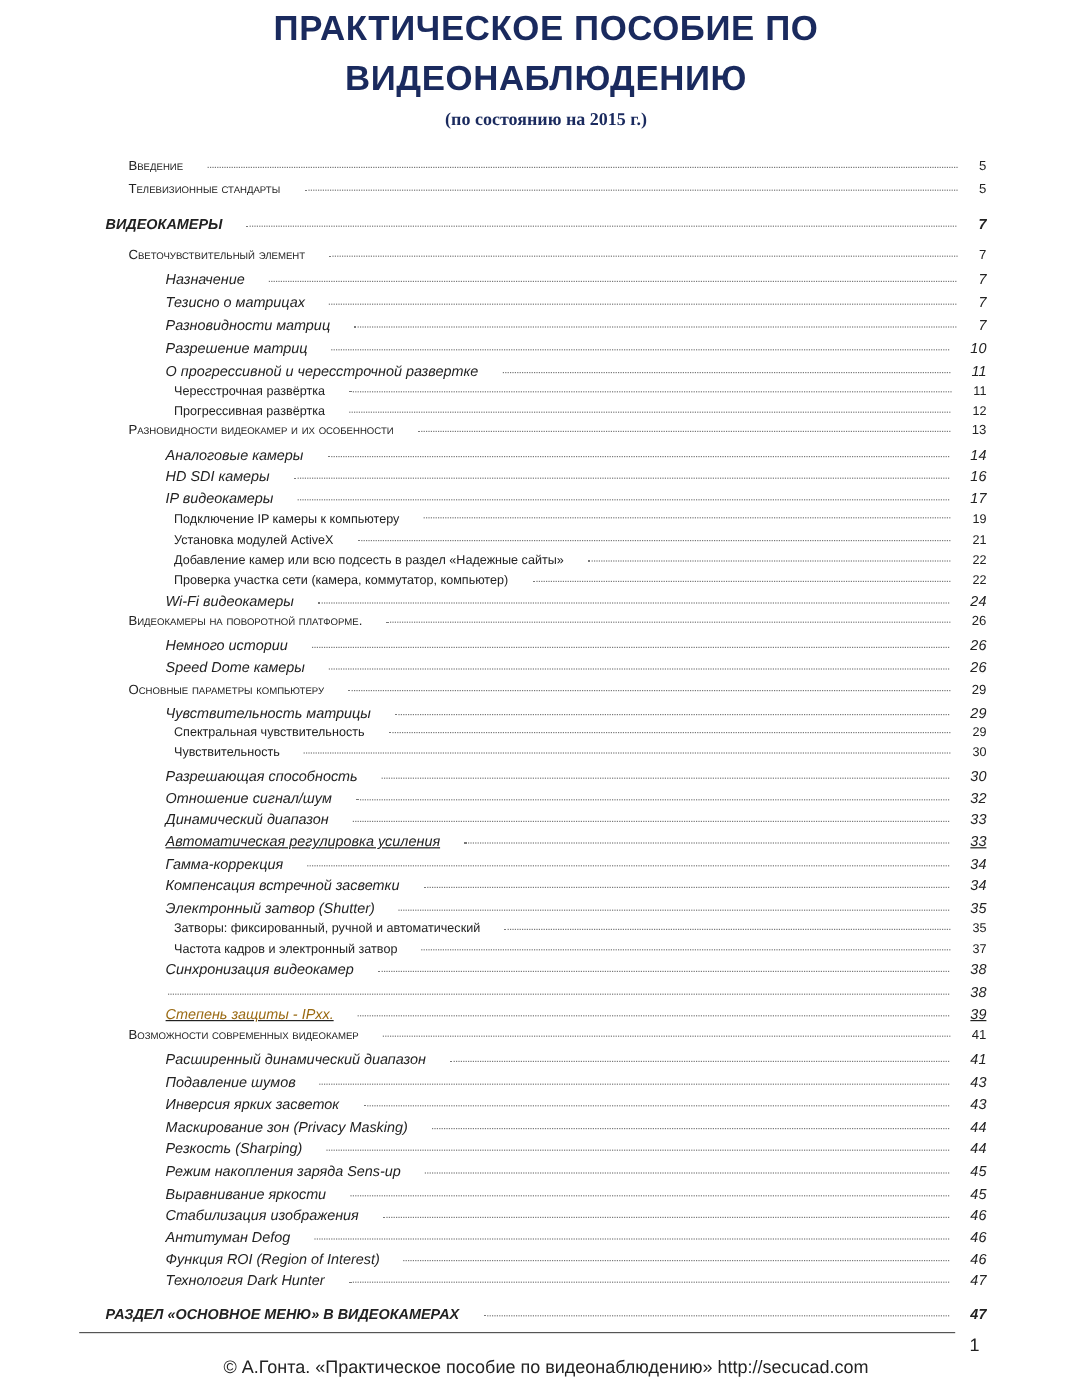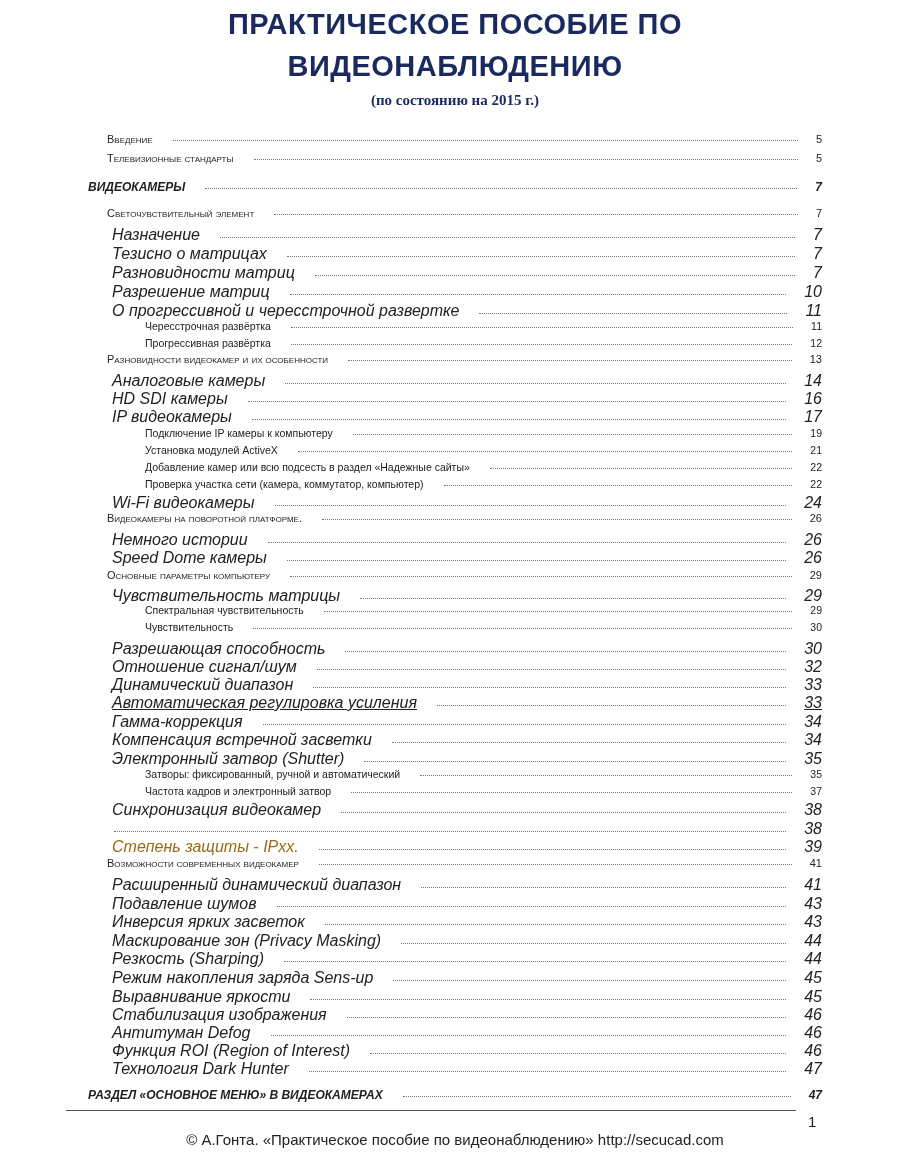--- a/index.html
+++ b/index.html
@@ -9,21 +9,21 @@
   .title.l2 { top: 50px; }
   .subtitle { position: absolute; top: 92px; left: 0; width: 910px; text-align: center; font-family: "Liberation Serif", serif; font-weight: bold; color: #1a2a5e; font-size: 15px; }
   .toc { position: absolute; left: 0; top: 0; width: 910px; }
   .row { position: absolute; display: flex; align-items: baseline; right: 88px; white-space: nowrap; gap: 16px; }
   .row .lbl { flex: 0 0 auto; padding-right: 2px; }
   .row .dots { flex: 1 1 auto; overflow: hidden; border-bottom: 1px dotted #777; margin: 0 2px; height: 1px; position: relative; top: -2px; }
   .row .pg { flex: 0 0 auto; text-align: right; }
   .lv0 { left: 88px; font-weight: bold; font-style: italic; font-size: 12px; text-transform: uppercase; color: #222; }
   .lv1 { left: 107px; font-size: 11px; font-variant: small-caps; text-transform: none; color: #222; }
   .lv1 .lbl { font-variant: small-caps; }
-  .lv2 { left: 112px; font-style: italic; font-size: 16px; color: #222; }
+  .lv2 { left: 138px; font-style: italic; font-size: 12px; color: #222; }
   .lv3 { left: 145px; font-size: 10.5px; color: #222; }
   .lv0 .pg, .lv2 .pg { font-style: italic; }
   .accent .lbl { color: #9a6a12; }
   .footer-rule { position: absolute; left: 66px; top: 1110px; width: 730px; height: 0; border-top: 1px solid #555; }
   .page-num { position: absolute; top: 1113px; left: 808px; font-size: 15px; color: #222; }
   .footer { position: absolute; top: 1131px; left: 0; width: 910px; text-align: center; font-size: 15px; color: #222; }
 </style>
 </head>
 <body>
 
@@ -100,21 +100,21 @@
     <div class="row lv2" style="top: 390px;">
       <span class="lbl">HD SDI камеры</span>
       <span class="dots"></span>
       <span class="pg">16</span>
     </div>
     <div class="row lv2" style="top: 408px;">
       <span class="lbl">IP видеокамеры</span>
       <span class="dots"></span>
       <span class="pg">17</span>
     </div>
-    <div class="row lv3" style="top: 427px;">
+    <div class="row lv3" style="top: 427px; align-items: center;">
       <span class="lbl">Подключение IP камеры к компьютеру</span>
       <span class="dots"></span>
       <span class="pg">19</span>
     </div>
     <div class="row lv3" style="top: 444px;">
       <span class="lbl">Установка модулей ActiveX</span>
       <span class="dots"></span>
       <span class="pg">21</span>
     </div>
     <div class="row lv3" style="top: 461px;">
@@ -214,21 +214,21 @@
     </div>
     <div class="row lv2" style="top: 801px;">
       <span class="lbl">Синхронизация видеокамер</span>
       <span class="dots"></span>
       <span class="pg">38</span>
     </div>
     <div class="row lv2" style="top: 820px;">
       <span class="dots"></span>
       <span class="pg">38</span>
     </div>
-    <div class="row lv2 accent" style="top: 838px;">
+    <div class="row lv2 accent" style="top: 838px; text-decoration: underline;">
       <span class="lbl">Степень защиты - IPxx.</span>
       <span class="dots"></span>
       <span class="pg">39</span>
     </div>
     <div class="row lv1" style="top: 857px;">
       <span class="lbl">Возможности современных видеокамер</span>
       <span class="dots"></span>
       <span class="pg">41</span>
     </div>
     <div class="row lv2" style="top: 876px;">

